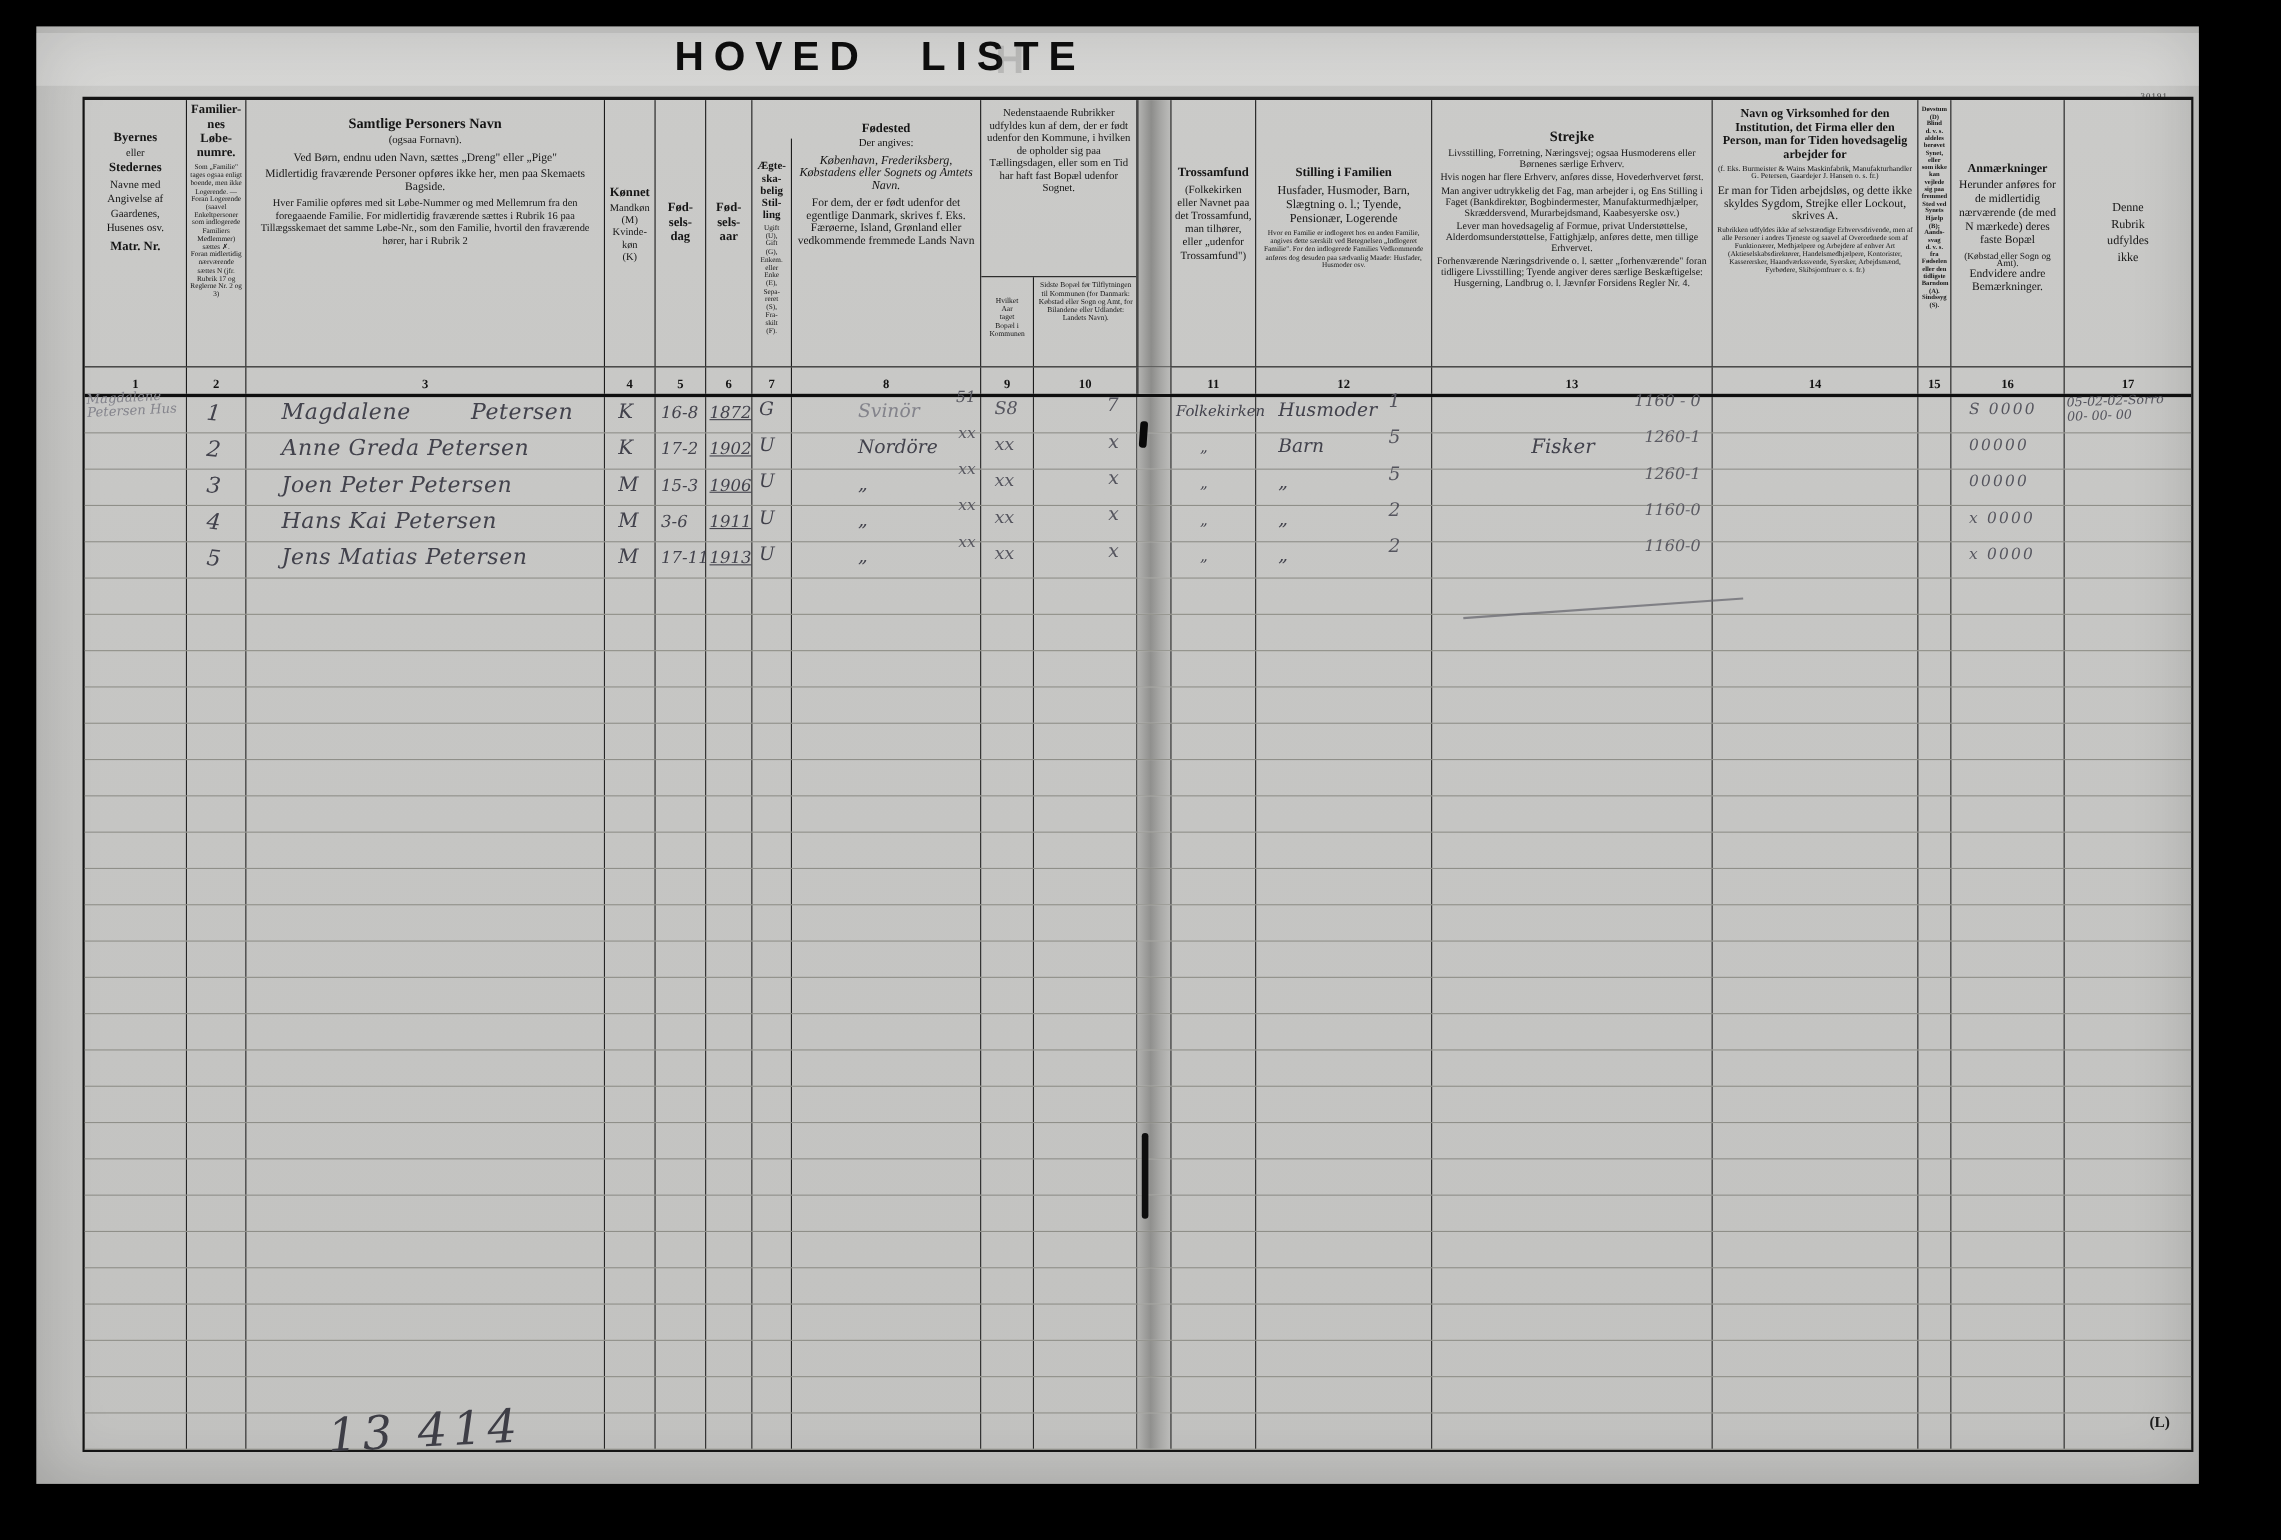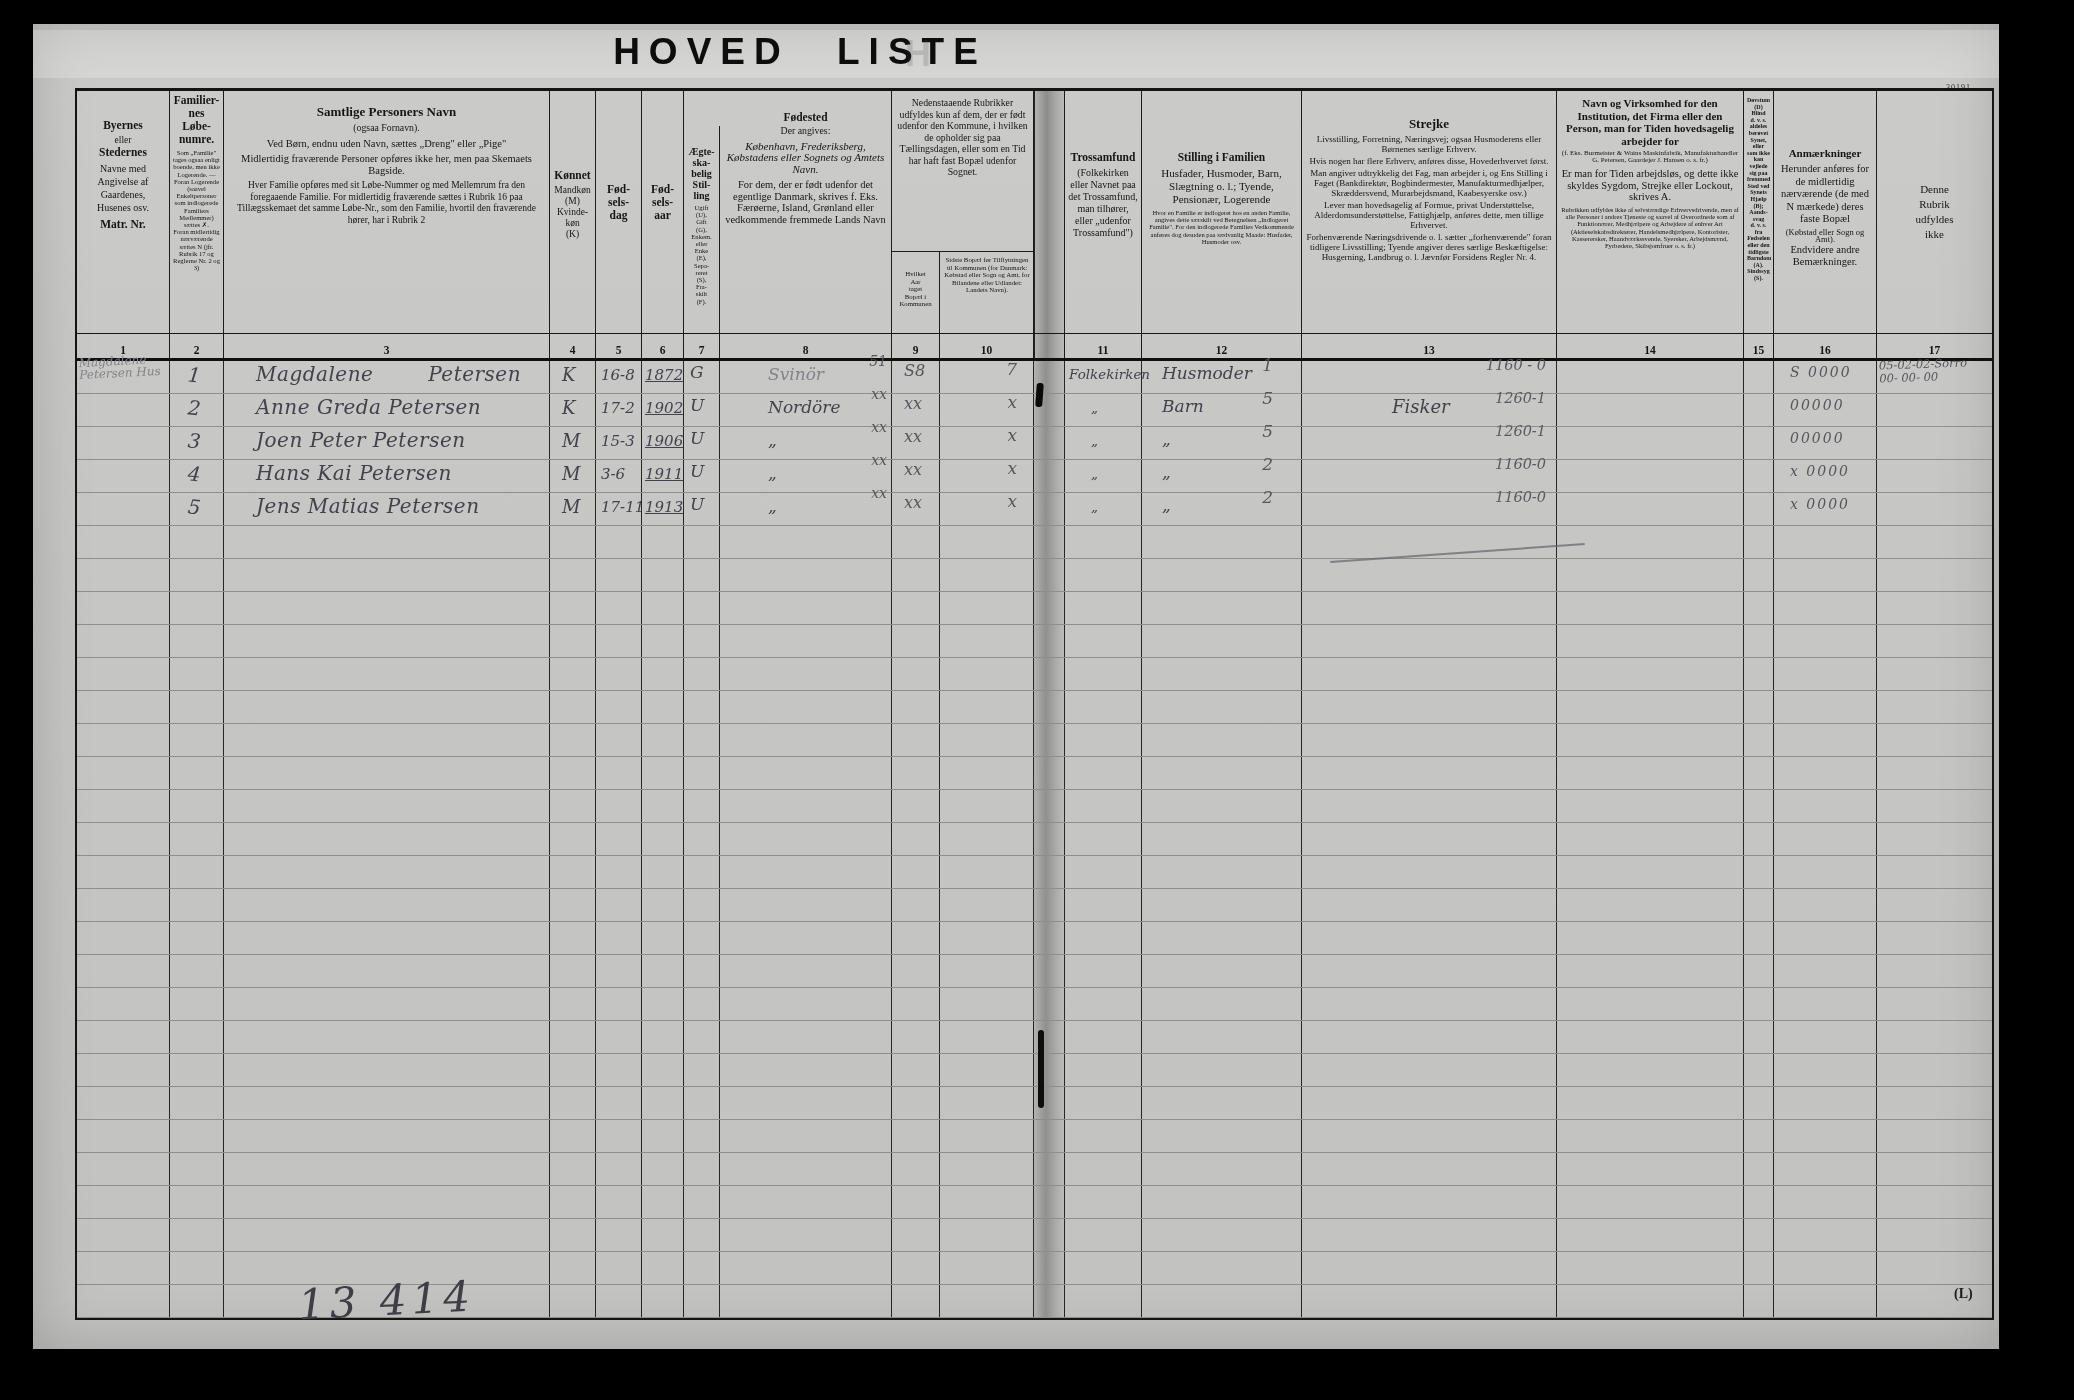--- a/index.html
+++ b/index.html
@@ -84,21 +84,21 @@
     font-family:"DejaVu Serif",serif;font-style:italic;color:#42424c;
     position:absolute;white-space:pre;
   }
   .t-matr{left:2px;top:-6px;font-size:12px;line-height:12px;color:#84848c;white-space:pre-line;transform:rotate(-3deg);}
   .t-nr{left:18px;top:2px;font-size:20px;transform:rotate(6deg);}
   .t-navn{left:32px;top:1px;font-size:20px;letter-spacing:.5px;}
   .t-kon{left:12px;top:3px;font-size:18px;}
   .t-dag{left:5px;top:5px;font-size:15px;}
   .t-aar{left:3px;top:5px;font-size:15px;text-decoration:underline;}
   .t-aegt{left:6px;top:1px;font-size:17px;}
-  .t-fsted{left:48px;top:3px;font-size:17px;}
+  .t-fsted{left:60px;top:3px;font-size:17px;}
   .t-fsted.faint{color:#83838b;}
   .t-fnote{right:4px;top:-8px;font-size:14px;color:#55555e;}
   .t-c9{left:12px;top:0px;font-size:16px;color:#55555e;}
   .t-c10{right:16px;top:-2px;font-size:17px;color:#55555e;}
   .t-tro{left:4px;top:5px;font-size:13.5px;}
   .t-tro.dit{left:26px;}
   .t-stil{left:20px;top:2px;font-size:17px;}
   .t-stiln{right:28px;top:-6px;font-size:17px;color:#55555e;}
   .t-erh{left:90px;top:2px;font-size:18px;}
   .t-erhn{right:10px;top:-4px;font-size:14.5px;color:#5a5a62;}

